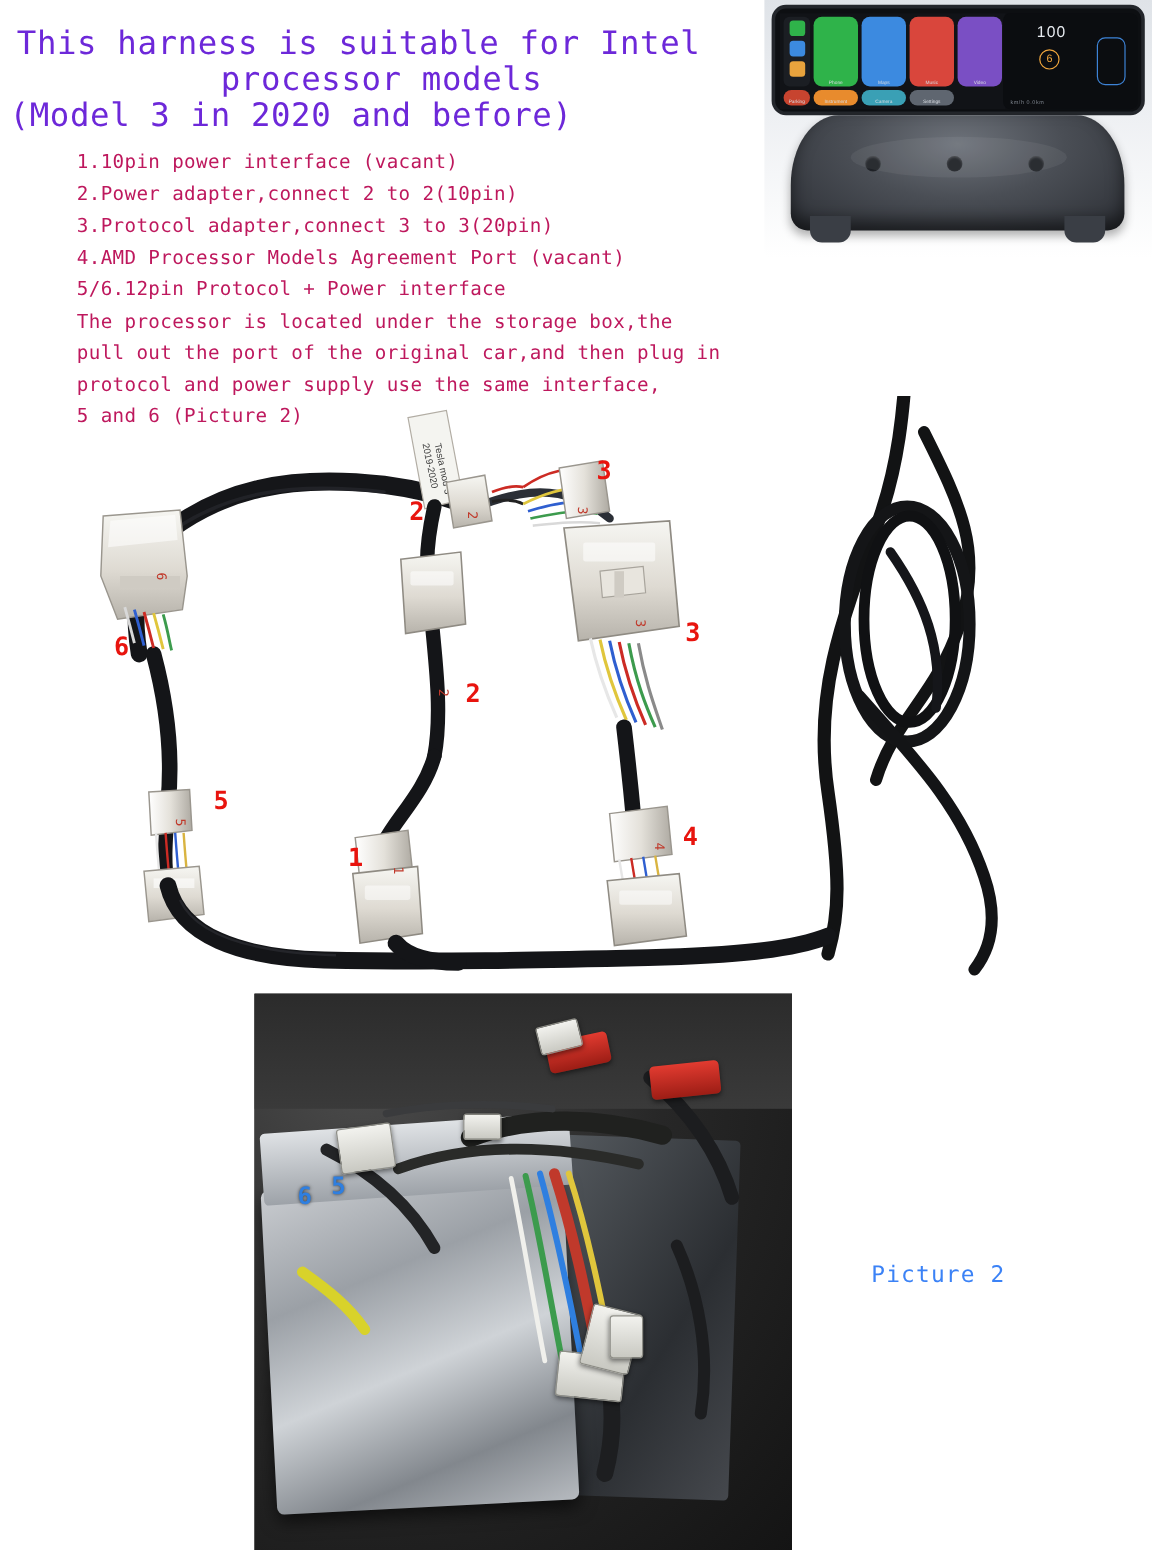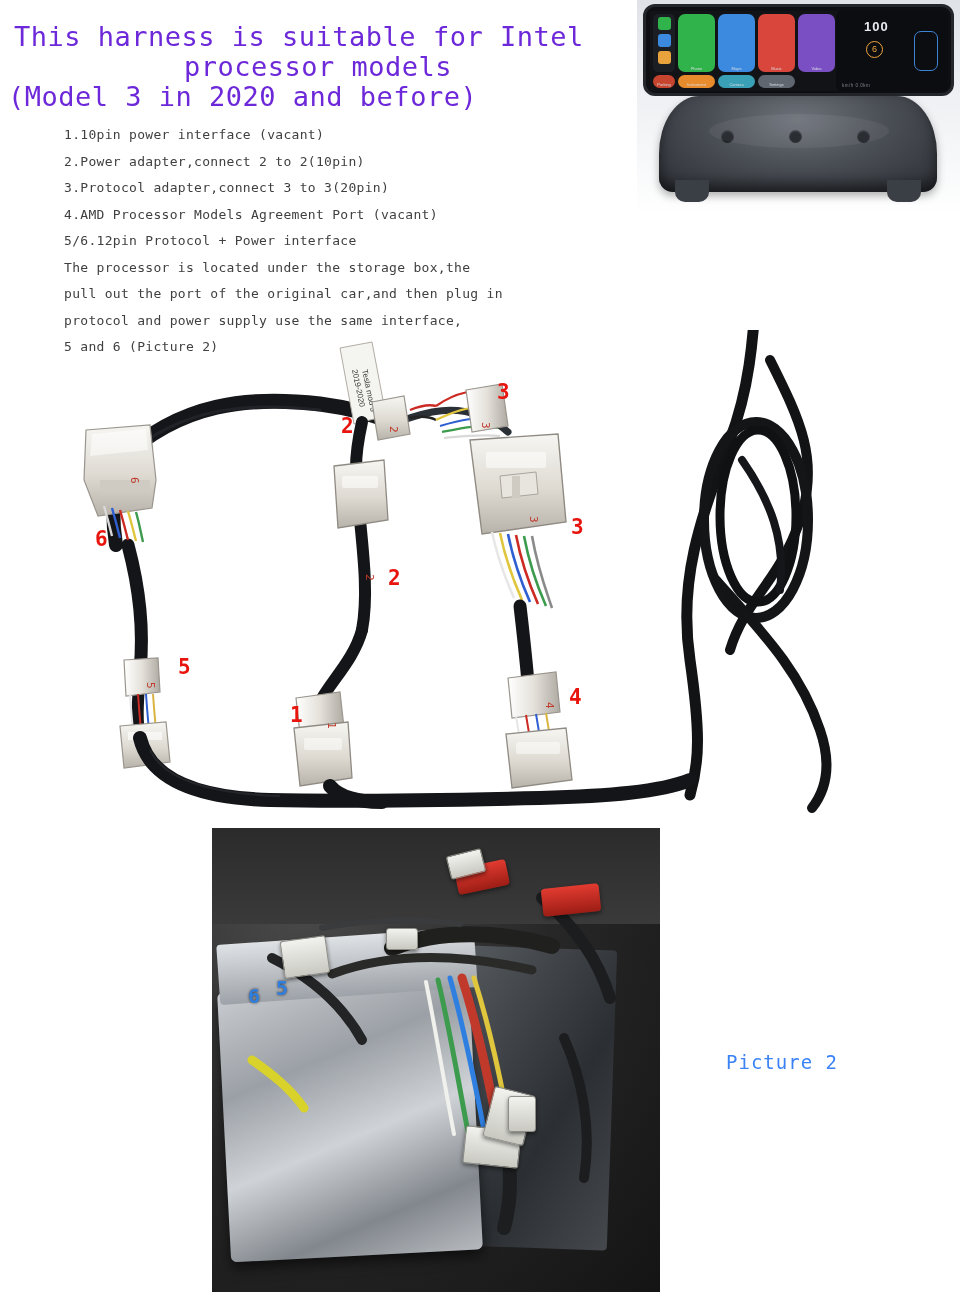--- a/index.html
+++ b/index.html
@@ -29,22 +29,22 @@
   }
   .headline .line1 { display: block; text-align: left; padding-left: 6px;}
   .headline .line2 { display: block; text-align: center; }
   .headline .line3 { display: block; text-align: left; }
 
   .bullets {
     position: absolute;
     left: 64px;
     top: 122px;
     width: 680px;
-    color: #404040;
-    font-size: 13px;
+    color: #be185d;
+    font-size: 16px;
     line-height: 26.5px;
     letter-spacing: 0.3px;
   }
   .bullets div { white-space: pre; }
 
   
   .product-photo {
     position: absolute;
     left: 637px;
     top: 0px;
@@ -106,21 +106,21 @@
     width: 112px; height: 80px;
     background: #0b0d10;
     border-radius: 6px;
     color: #e7ebf0;
     font-family: "Liberation Sans", sans-serif;
   }
   .sr-speed {
     position: absolute;
     left: 28px; top: 8px;
     font-size: 13px;
-    font-weight: bold;
+    font-weight: normal;
     letter-spacing: 1px;
   }
   .sr-gear {
     position: absolute;
     left: 30px; top: 30px;
     width: 15px; height: 15px;
     border: 1px solid #f0a63c;
     border-radius: 50%;
     color: #f0a63c;
     font-size: 9px;

